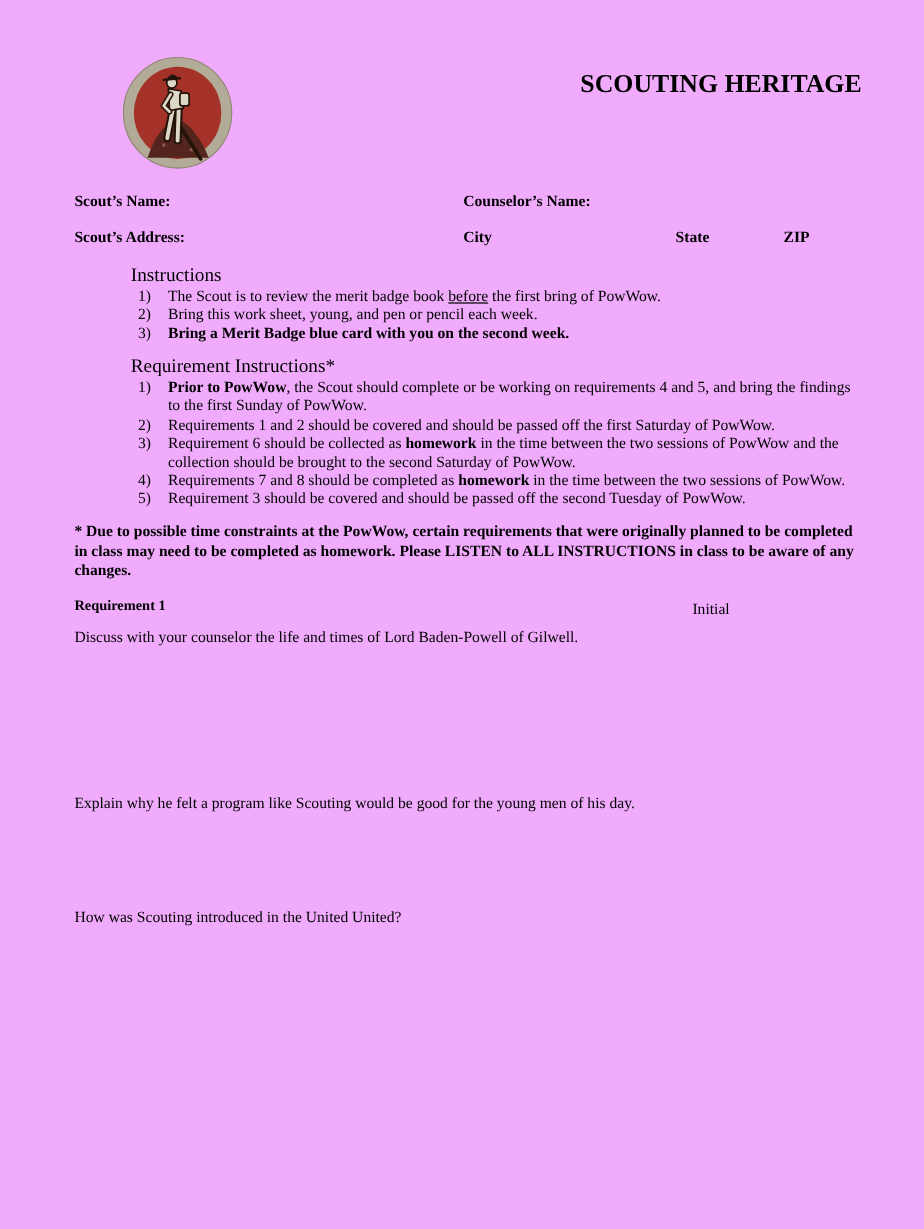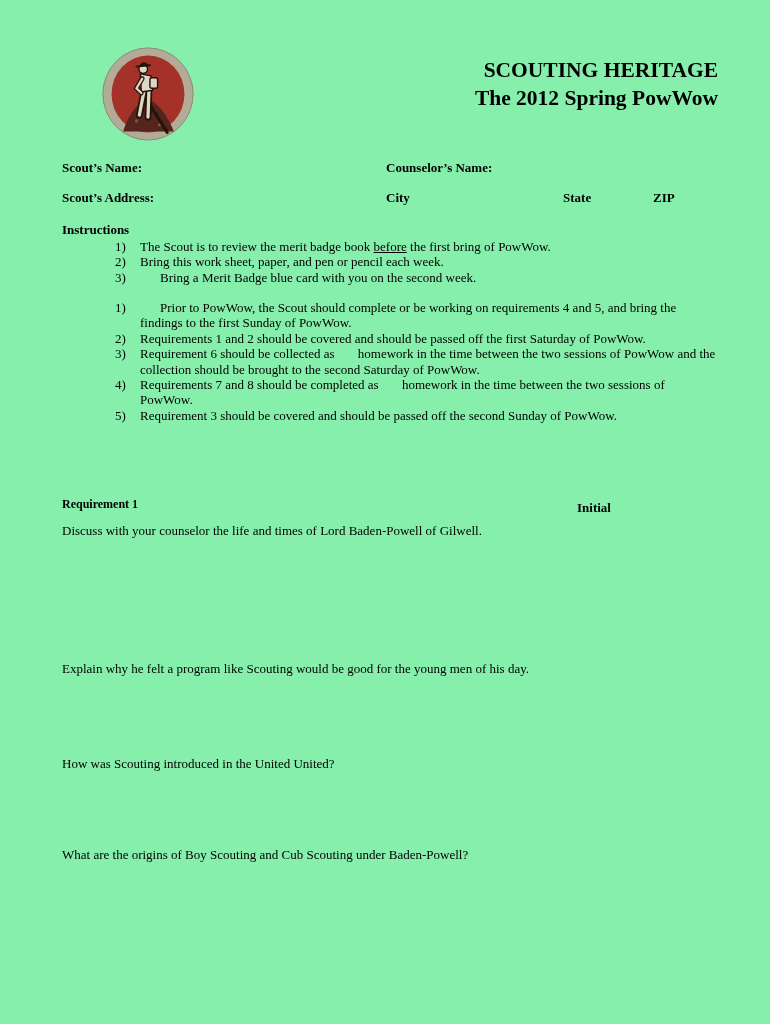--- a/index.html
+++ b/index.html
@@ -1,53 +1,53 @@
 <!DOCTYPE html>
 <html><head>
 <meta charset="utf-8">
 <style>
   * { margin:0; padding:0; box-sizing:border-box; }
   html,body { background:#e8e8e8; }
   body { font-family:"Liberation Serif","DejaVu Serif",serif; color:#000; }
   .page {
-    position:relative; width:770px; height:1024px; background:#86efac;
+    position:relative; width:770px; height:1024px; background:#f0abfc;
     overflow:hidden; margin:0 auto;
   }
 
   
   .logo { position:absolute; left:100px; top:46px; width:96px; height:96px; }
   .title-block {
     position:absolute; top:56px; right:52px; text-align:right;
     font-weight:bold; font-size:21.5px; line-height:28px; white-space:nowrap;
   }
 
   
   .form-row { position:absolute; left:62px; right:40px; height:16px;
     font-weight:bold; font-size:13px; }
   .row-1 { top:160px; }
   .row-2 { top:190px; }
   .fl { position:absolute; top:0; white-space:nowrap; }
   .c0 { left:0; } .c1 { left:324px; } .c2 { left:501px; } .c3 { left:591px; }
 
   
   .sec { position:absolute; left:62px; width:658px; font-size:13px; line-height:15.4px; }
-  .sec-heading { font-weight:bold; font-size:13px; line-height:15px; }
+  .sec-heading { font-weight:normal; font-size:16px; line-height:15px;margin-left:47px; }
   #instructions { top:222px; }
   #req-instructions { top:298px; }
   ol.num { list-style:none; counter-reset:n; margin-top:2px; }
   ol.num li { counter-increment:n; position:relative; padding-left:78px; padding-right:2px; }
   ol.num li::before { content:counter(n) ")"; position:absolute; left:53px; }
-  .b { font-weight:normal;margin-left:20px; }
+  .b { font-weight:bold; }
   .u { text-decoration:underline; }
 
   #footnote { top:435px; font-weight:bold; line-height:15.8px; }
 
   #req1-header { top:497px; height:20px; }
   .req1-title { position:absolute; left:0; top:0; font-weight:bold; font-size:12px; white-space:nowrap; }
-  .initial-label { position:absolute; left:515px; top:3px; font-weight:bold; font-size:13px; white-space:nowrap;text-align:center; }
+  .initial-label { position:absolute; left:515px; top:3px; font-weight:normal; font-size:13px; white-space:nowrap;text-align:center; }
 
   .question { position:absolute; left:62px; width:658px; font-size:13px; line-height:15.4px; }
   #q1 { top:523px; }
   #q2 { top:661px; }
   #q3 { top:756px; }
   #q4 { top:847px; }
 </style>
 </head>
 <body>
 
@@ -79,57 +79,57 @@
         <circle cx="45" cy="24" r="4.5" stroke-width="1.5" fill="#ddd7c6" stroke="#231309"></circle>
 
         <path d="M38,21.5 L52,20" stroke-width="2" stroke="#231309"></path>
         <path d="M40.5,21 Q45,13.5 50.5,19.5 Z" fill="#231309"></path>
       </g>
     </svg>
   </div>
 
   <div class="title-block">
     <div>SCOUTING HERITAGE</div>
-    <div>The 2012 Spring PowWow</div>
   </div>
 
   <div class="form-row row-2">
     <span class="fl c0">Scout’s Address:</span>
     <span class="fl c1">City</span>
     <span class="fl c2">State</span>
     <span class="fl c3">ZIP</span>
   </div>
   <div class="form-row row-1">
     <span class="fl c0">Scout’s Name:</span>
     <span class="fl c1">Counselor’s Name:</span>
   </div>
 
   <div class="sec" id="instructions">
     <div class="sec-heading">Instructions</div>
     <ol class="num">
         <li><span>The Scout is to review the merit badge book </span><span class="u">before</span><span> the first bring of PowWow.</span></li>
-        <li><span>Bring this work sheet, paper, and pen or pencil each week.</span></li>
+        <li><span>Bring this work sheet, young, and pen or pencil each week.</span></li>
         <li><span class="b">Bring a Merit Badge blue card with you on the second week.</span></li>
       </ol>
   </div>
 
   <div class="sec" id="req-instructions">
+    <div class="sec-heading">Requirement Instructions*</div>
     <ol class="num">
         <li><span class="b">Prior to PowWow</span><span>, the Scout should complete or be working on requirements 4 and 5, and bring the findings to the first Sunday of PowWow.</span></li>
         <li><span>Requirements 1 and 2 should be covered and should be passed off the first Saturday of PowWow.</span></li>
         <li><span>Requirement 6 should be collected as </span><span class="b">homework</span><span> in the time between the two sessions of PowWow and the collection should be brought to the second Saturday of PowWow.</span></li>
         <li><span>Requirements 7 and 8 should be completed as </span><span class="b">homework</span><span> in the time between the two sessions of PowWow.</span></li>
-        <li><span>Requirement 3 should be covered and should be passed off the second Sunday of PowWow.</span></li>
+        <li><span>Requirement 3 should be covered and should be passed off the second Tuesday of PowWow.</span></li>
       </ol>
   </div>
 
+  <div class="sec" id="footnote">* Due to possible time constraints at the PowWow, certain requirements that were originally planned to be completed in class may need to be completed as homework.  Please LISTEN to ALL INSTRUCTIONS in class to be aware of any changes.</div>
 
   <div class="sec" id="req1-header">
     <span class="req1-title">Requirement 1</span>
     <span class="initial-label">Initial</span>
   </div>
 
   <div class="question" id="q2">Explain why he felt a program like Scouting would be good for the young men of his day.</div>
   <div class="question" id="q1">Discuss with your counselor the life and times of Lord Baden-Powell of Gilwell.</div>
   <div class="question" id="q3">How was Scouting introduced in the United United?</div>
-  <div class="question" id="q4">What are the origins of Boy Scouting and Cub Scouting under Baden-Powell?</div>
 
 </div>
 
 </body></html>

